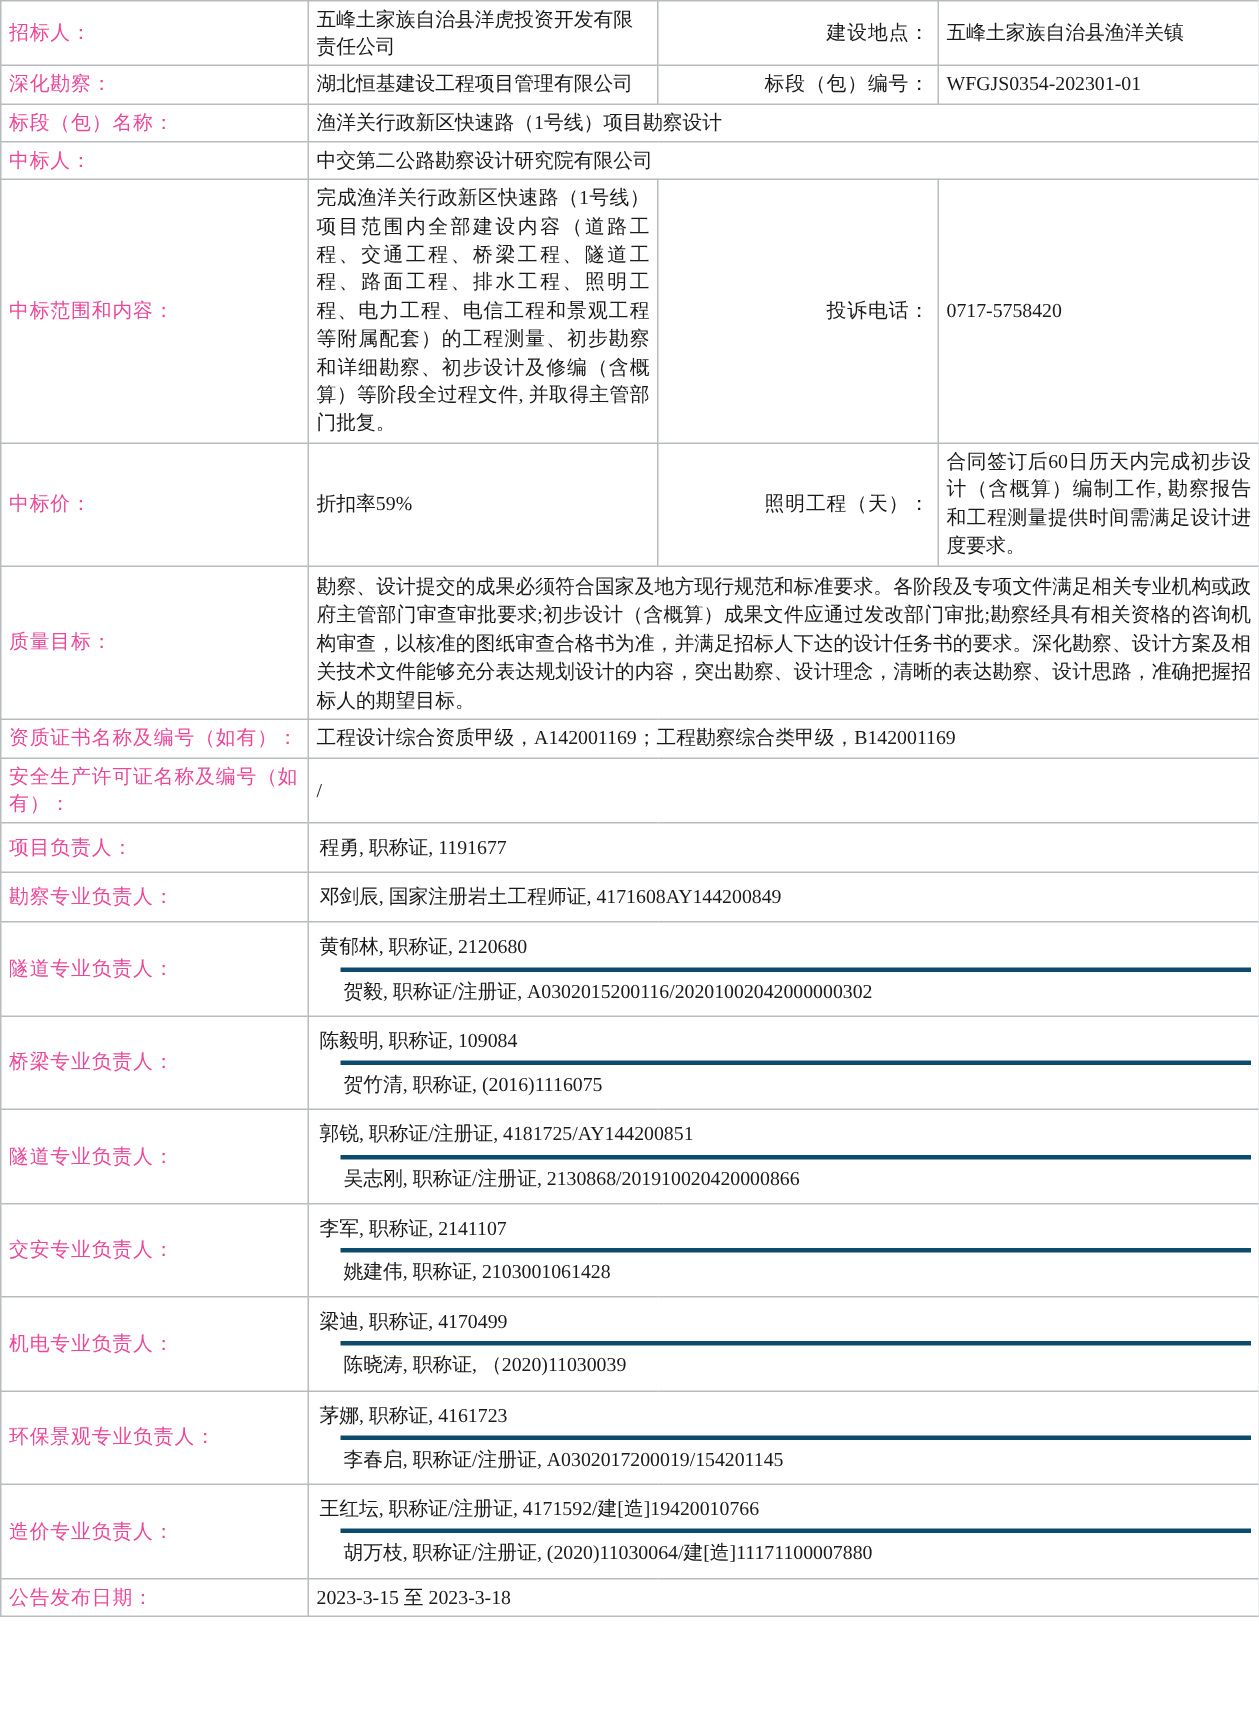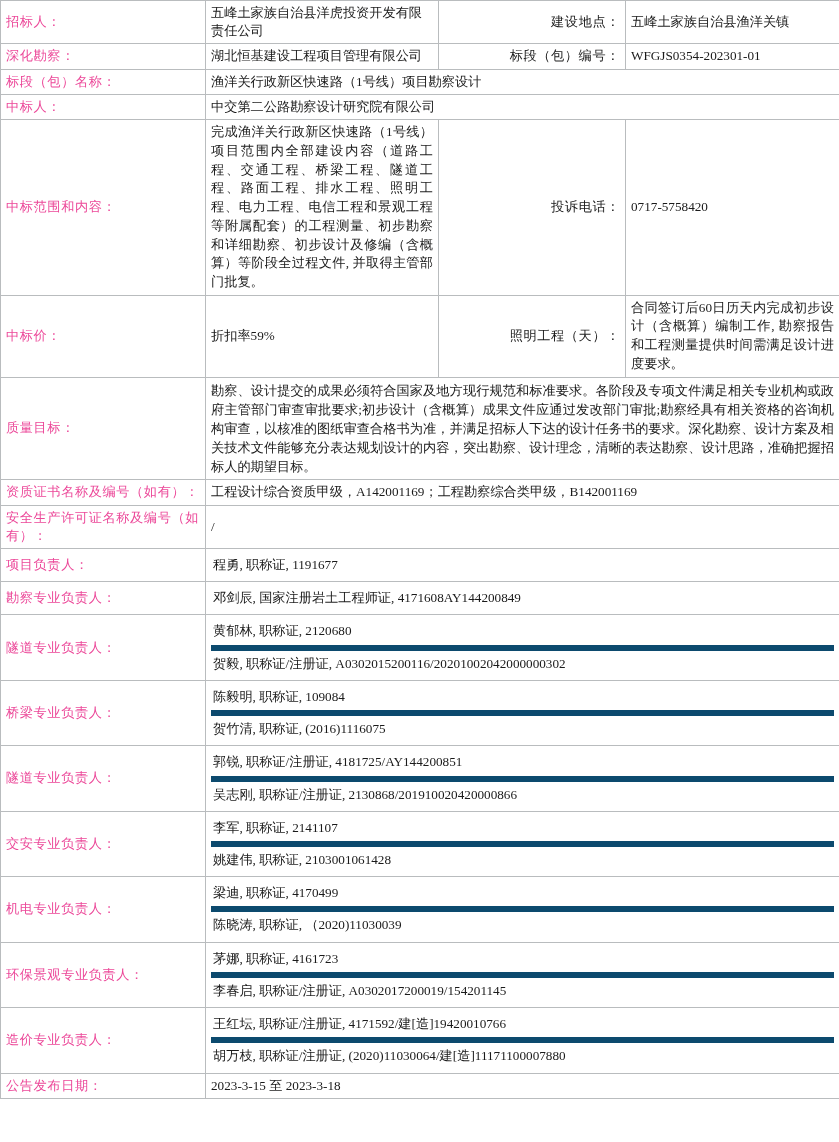--- a/index.html
+++ b/index.html
@@ -65,21 +65,22 @@
     text-align: justify;
   }
   .person-line {
     display: block;
     padding: 4px 2px 4px 2px;
   }
   td.person-cell {
     padding: 0;
   }
   td.person-cell .person-line + .person-line {
-    border-top: 6px solid #0c4a6e;
+    border-top: 3px solid #0c4a6e;
+    margin-left: 16px;
   }
   td.twolabel {
     line-height: 1.45;
     margin-left: 28px;
   }
 </style>
 </head>
 <body>
 
 <div class="sheet">

